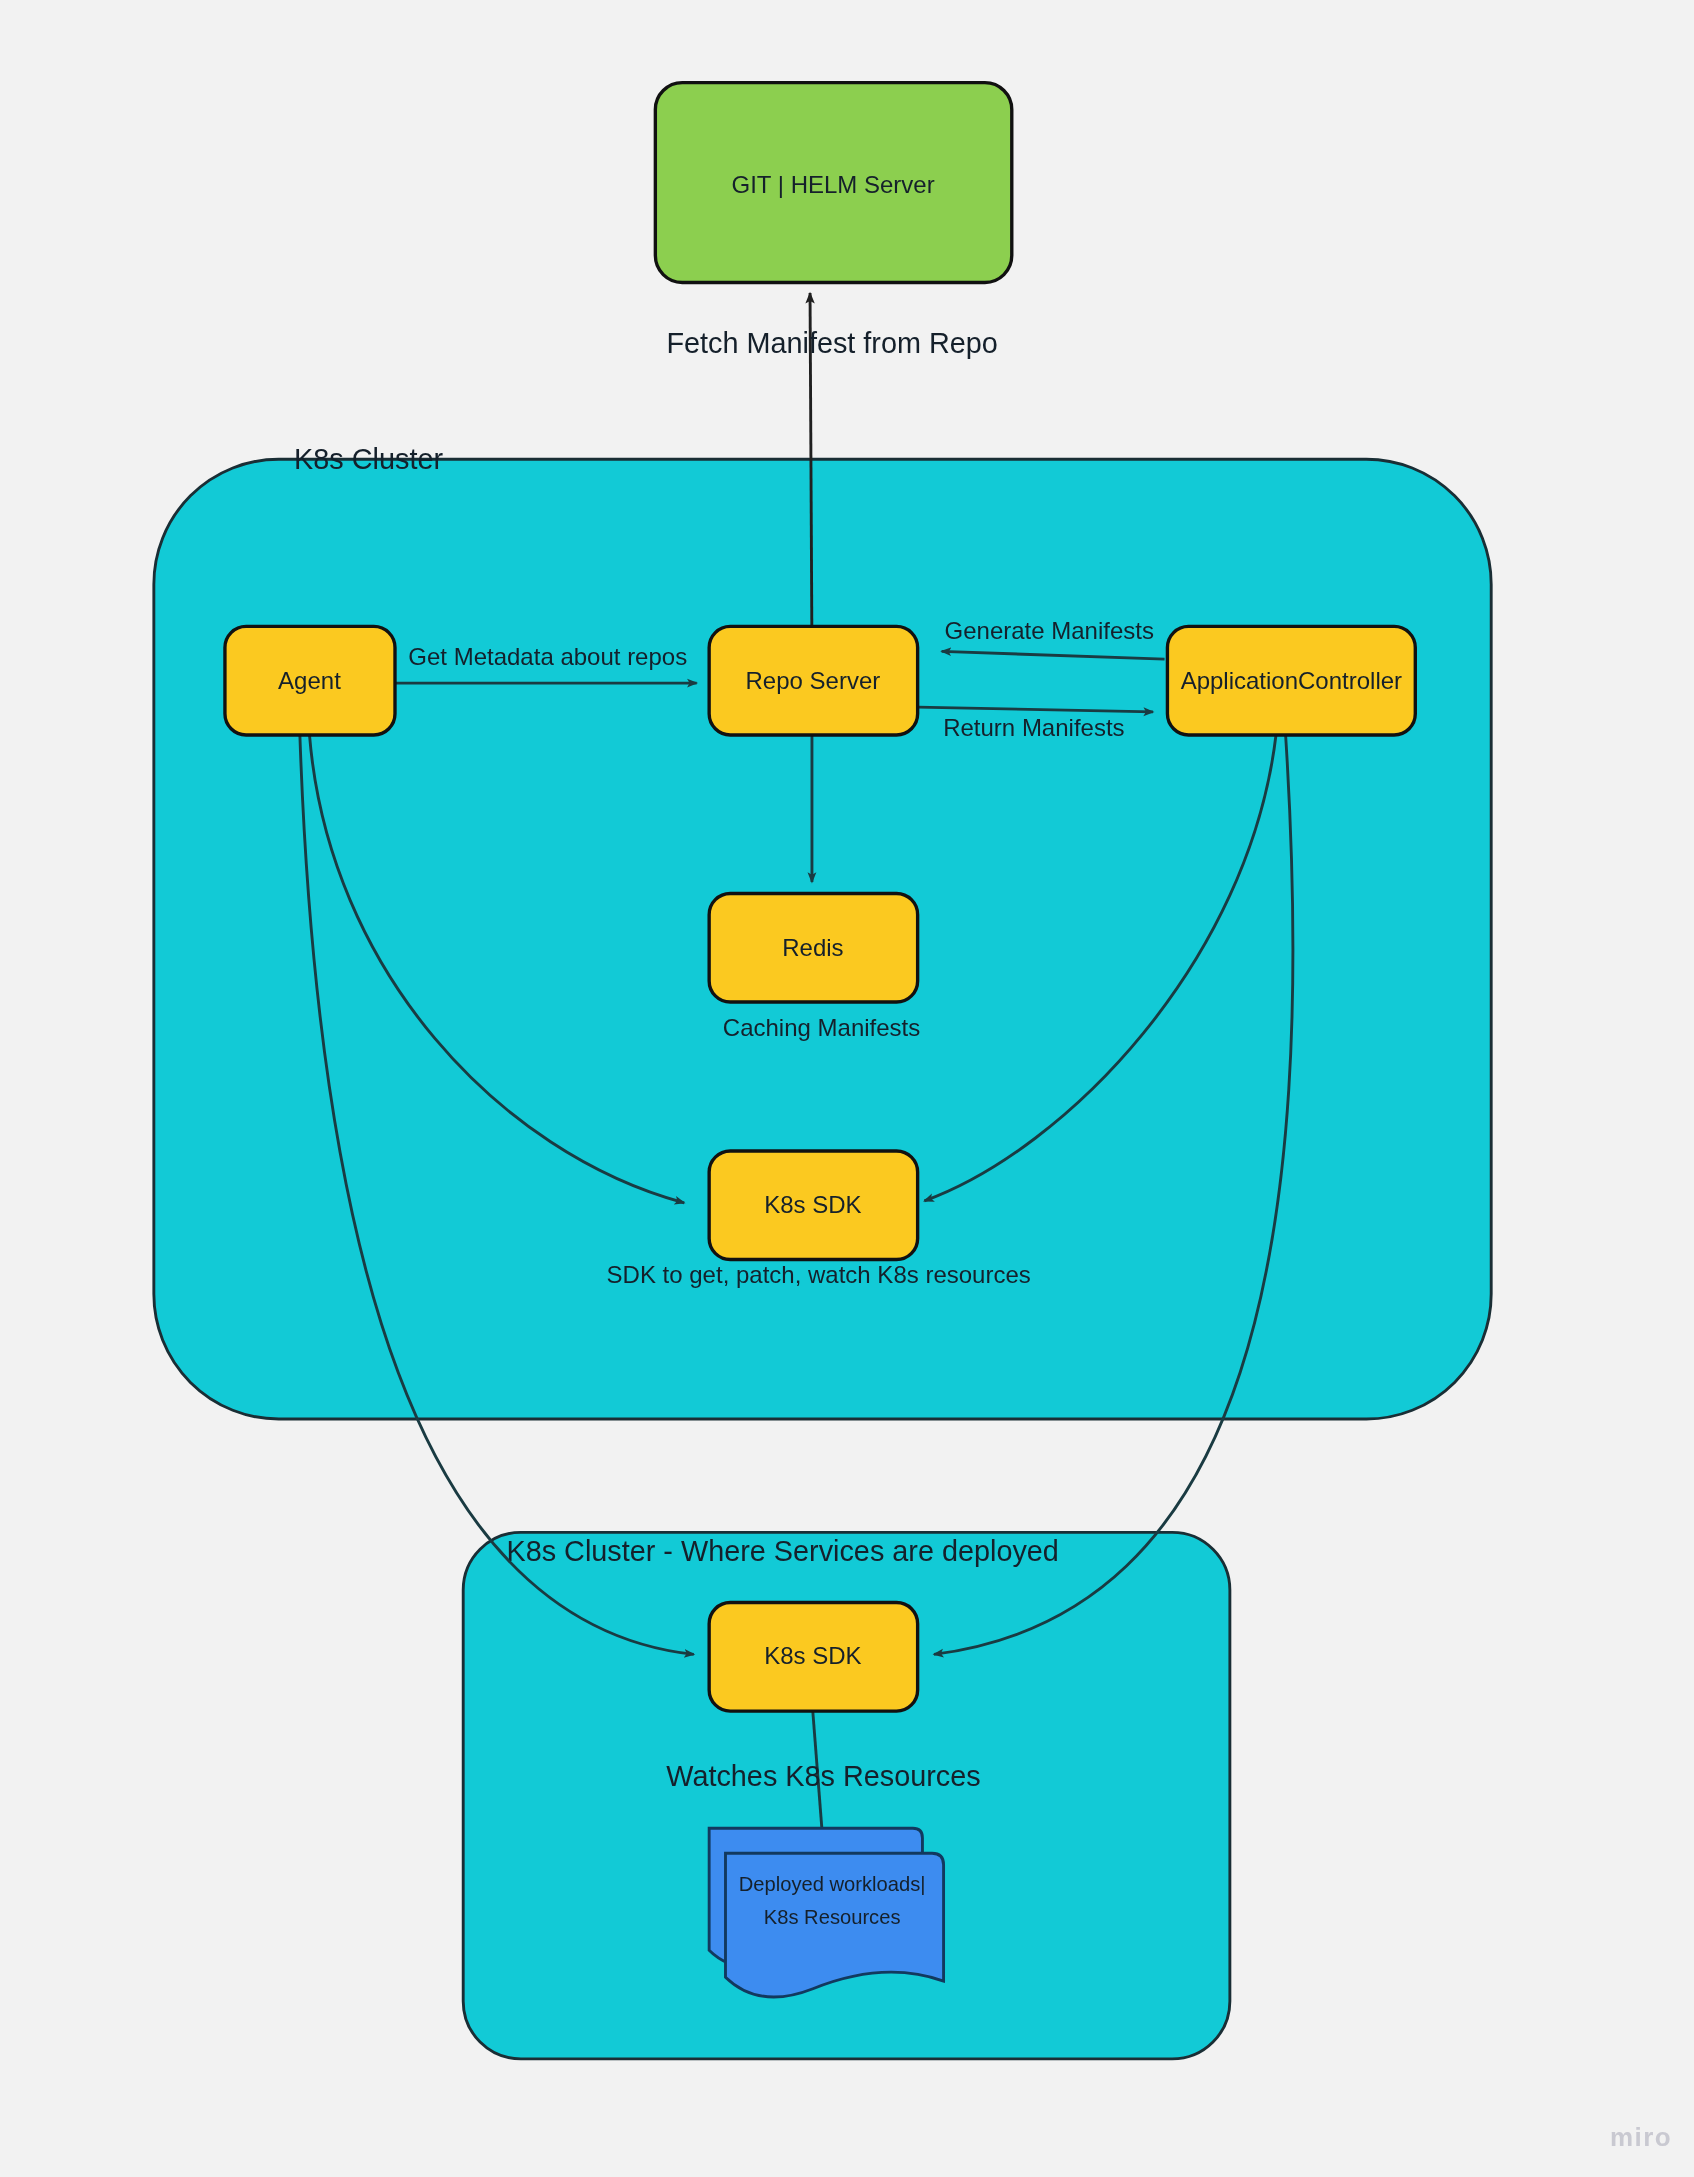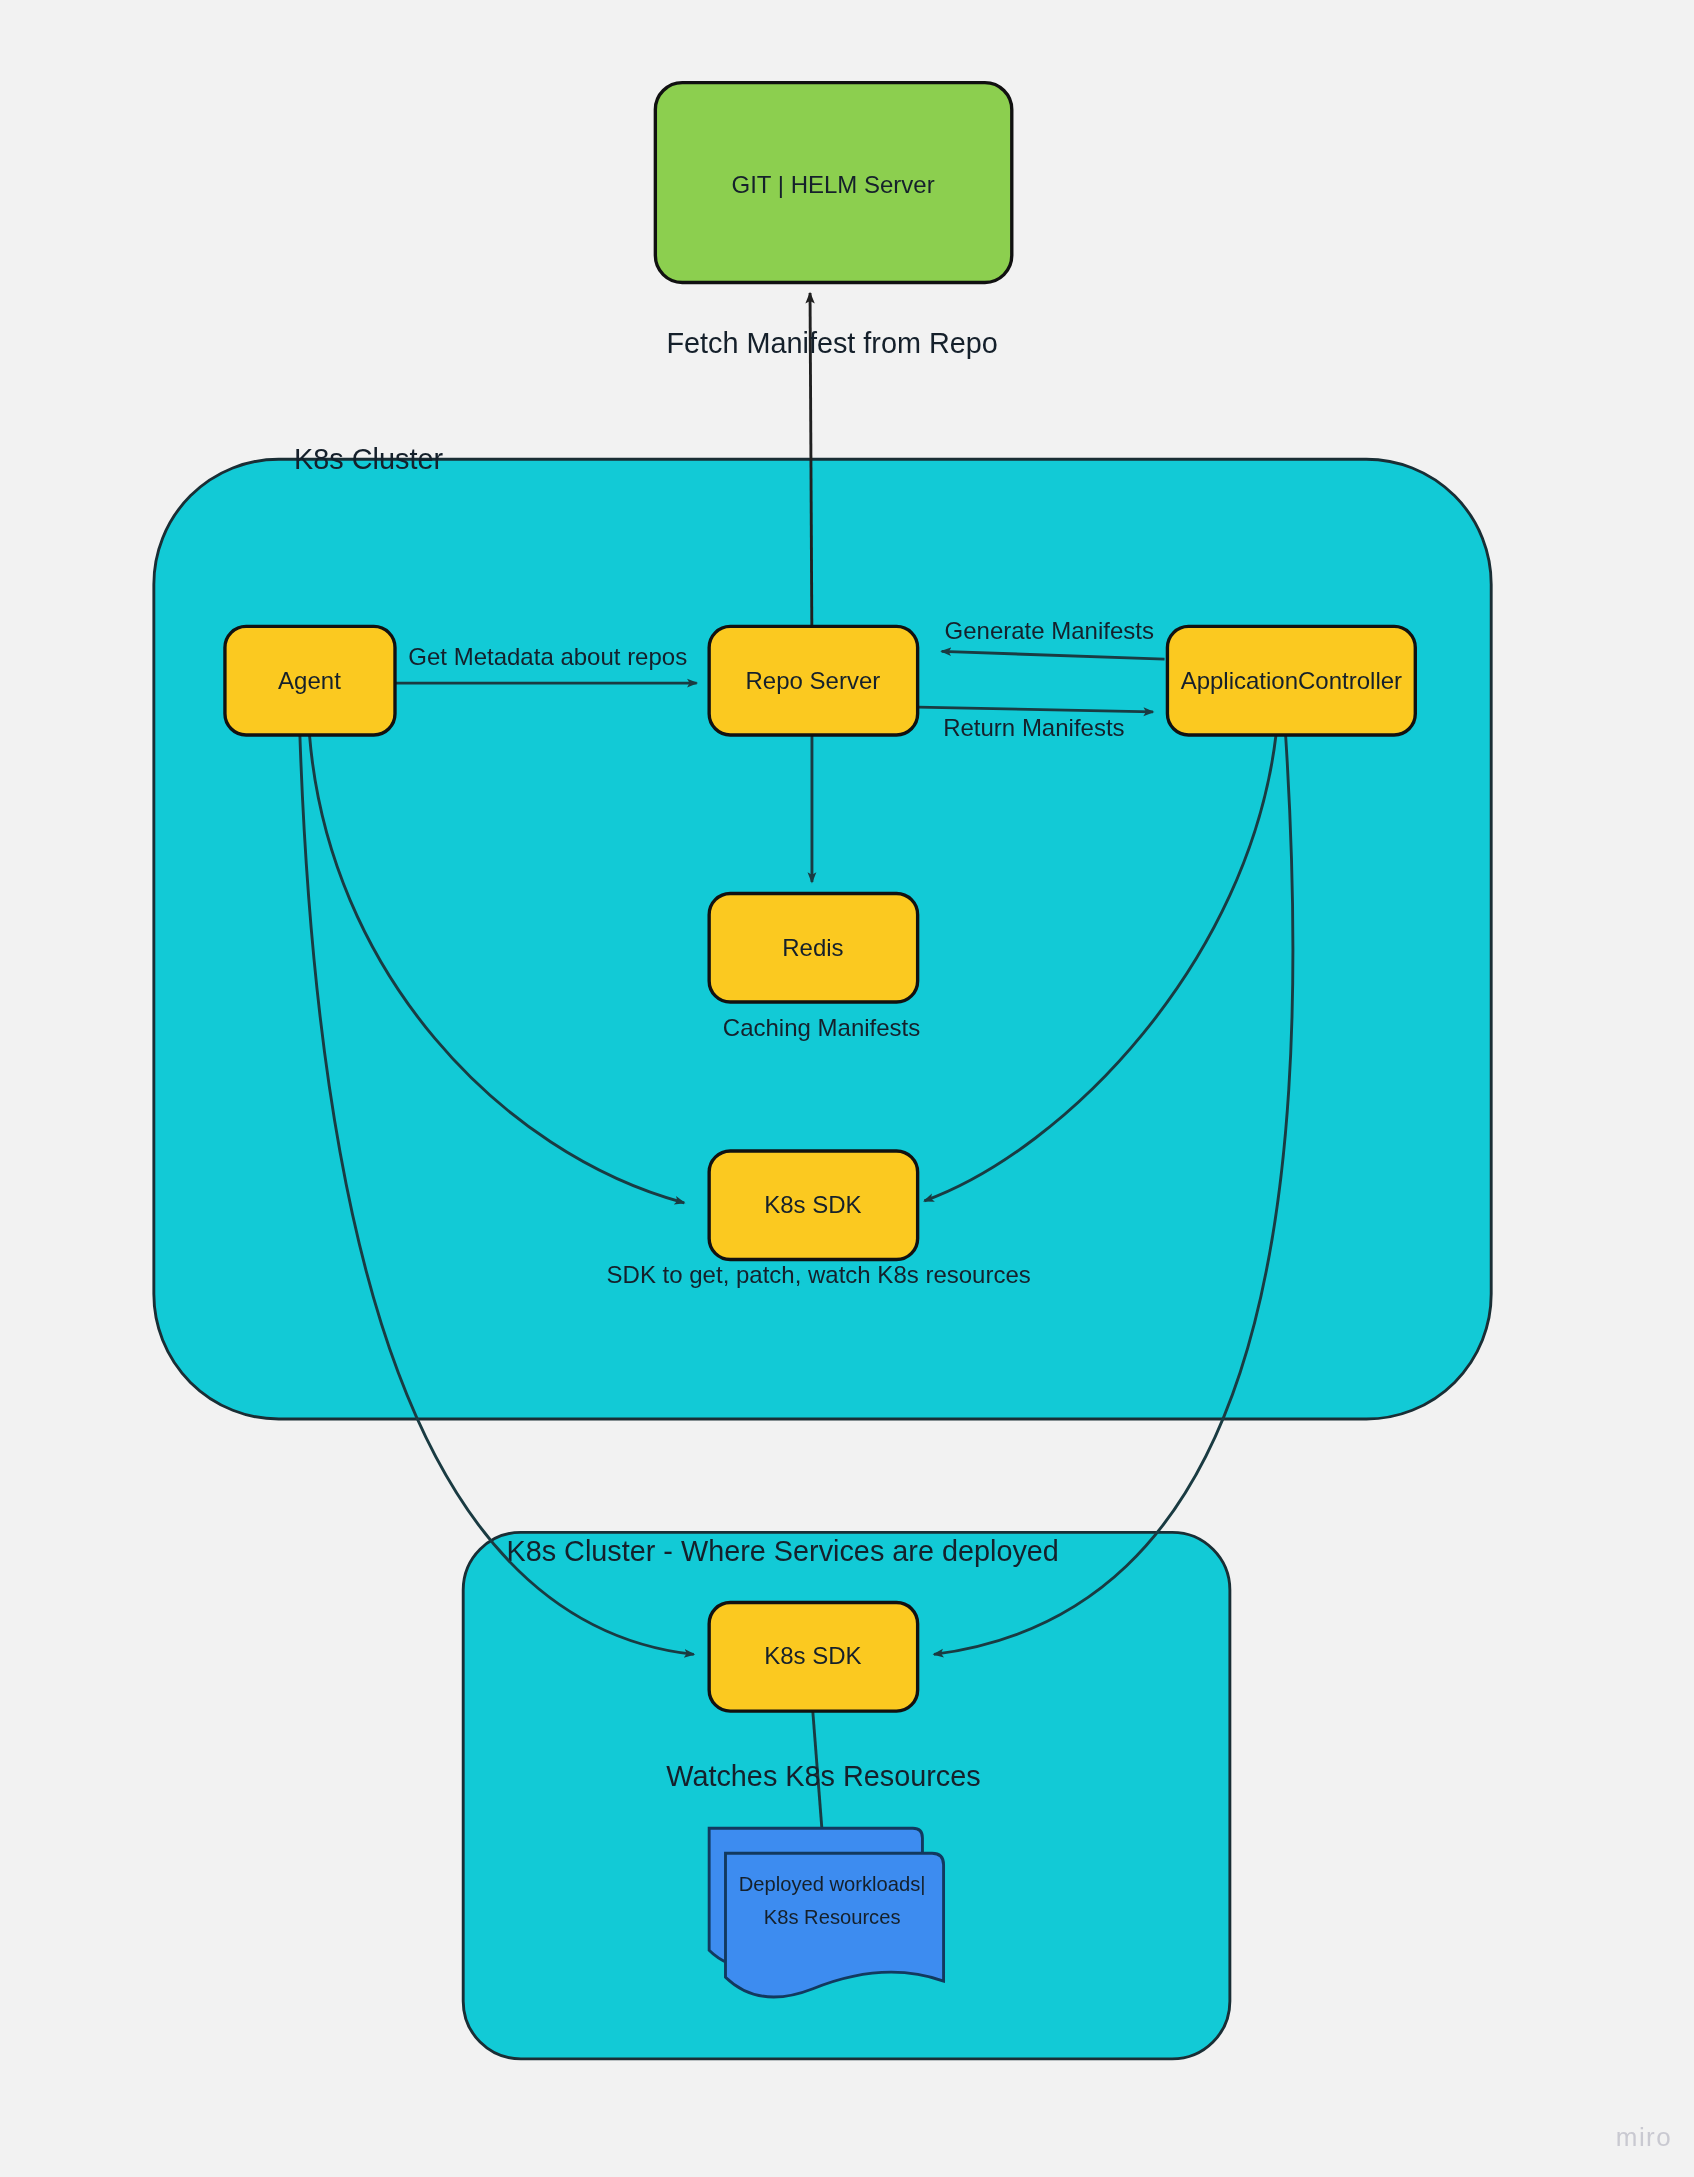--- a/index.html
+++ b/index.html
@@ -94,20 +94,21 @@
   }
   .watermark {
     position: absolute;
     right: 23px;
     bottom: 25px;
     font-family: "Liberation Sans", sans-serif;
     font-size: 26px;
     letter-spacing: 1.4px;
     color: #c9c9d1;
     user-select: none;
+    font-weight: bold;
   }
 </style>
 </head>
 <body>
 
 <svg id="board" viewBox="0 0 1764 2267" xmlns="http://www.w3.org/2000/svg">
 
   <defs>
     <marker id="arrow" markerWidth="13" markerHeight="13" refX="10" refY="5.2" orient="auto" markerUnits="userSpaceOnUse">
       <path d="M0,0.6 L11.5,5.2 L0,9.8 L2.6,5.2 Z" fill="#1a3b42"></path>

